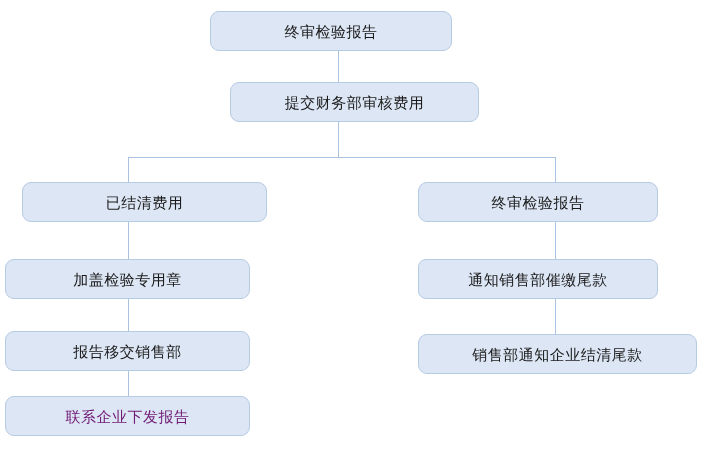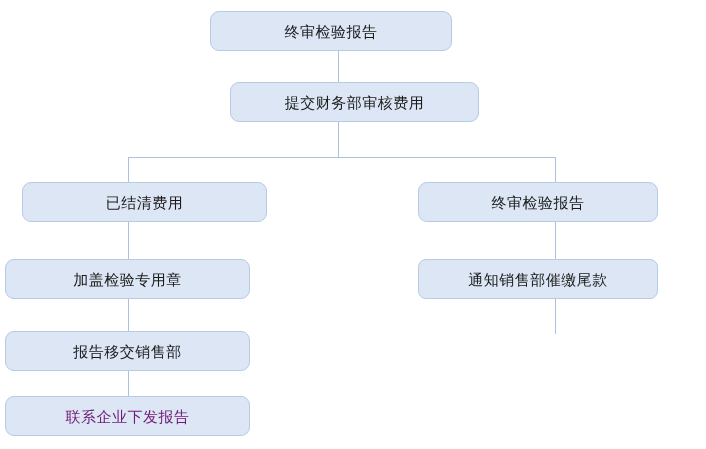--- a/index.html
+++ b/index.html
@@ -78,14 +78,17 @@
   </div>
   <div class="node" style="left: 5px; top: 396px; width: 245px; height: 40px; background: rgb(220, 230, 244); border-color: rgb(182, 203, 228); color: #701a75;">
     <span class="node-label">联系企业下发报告</span>
   </div>
   <div class="node" style="left: 418px; top: 182px; width: 240px; height: 40px; background: rgb(220, 230, 244); border-color: rgb(182, 203, 228); color: rgb(26, 26, 26);">
     <span class="node-label">终审检验报告</span>
   </div>
   <div class="node" style="left: 418px; top: 259px; width: 240px; height: 40px; background: rgb(220, 230, 244); border-color: rgb(182, 203, 228); color: rgb(26, 26, 26); border-radius: 8px;">
     <span class="node-label">通知销售部催缴尾款</span>
   </div>
+  <div class="node" style="left: 418px; top: 334px; width: 279px; height: 40px; background: rgb(220, 230, 244); border-color: rgb(182, 203, 228); color: rgb(26, 26, 26);">
+    <span class="node-label">销售部通知企业结清尾款</span>
+  </div>
 
 </div>
 
 </body></html>

